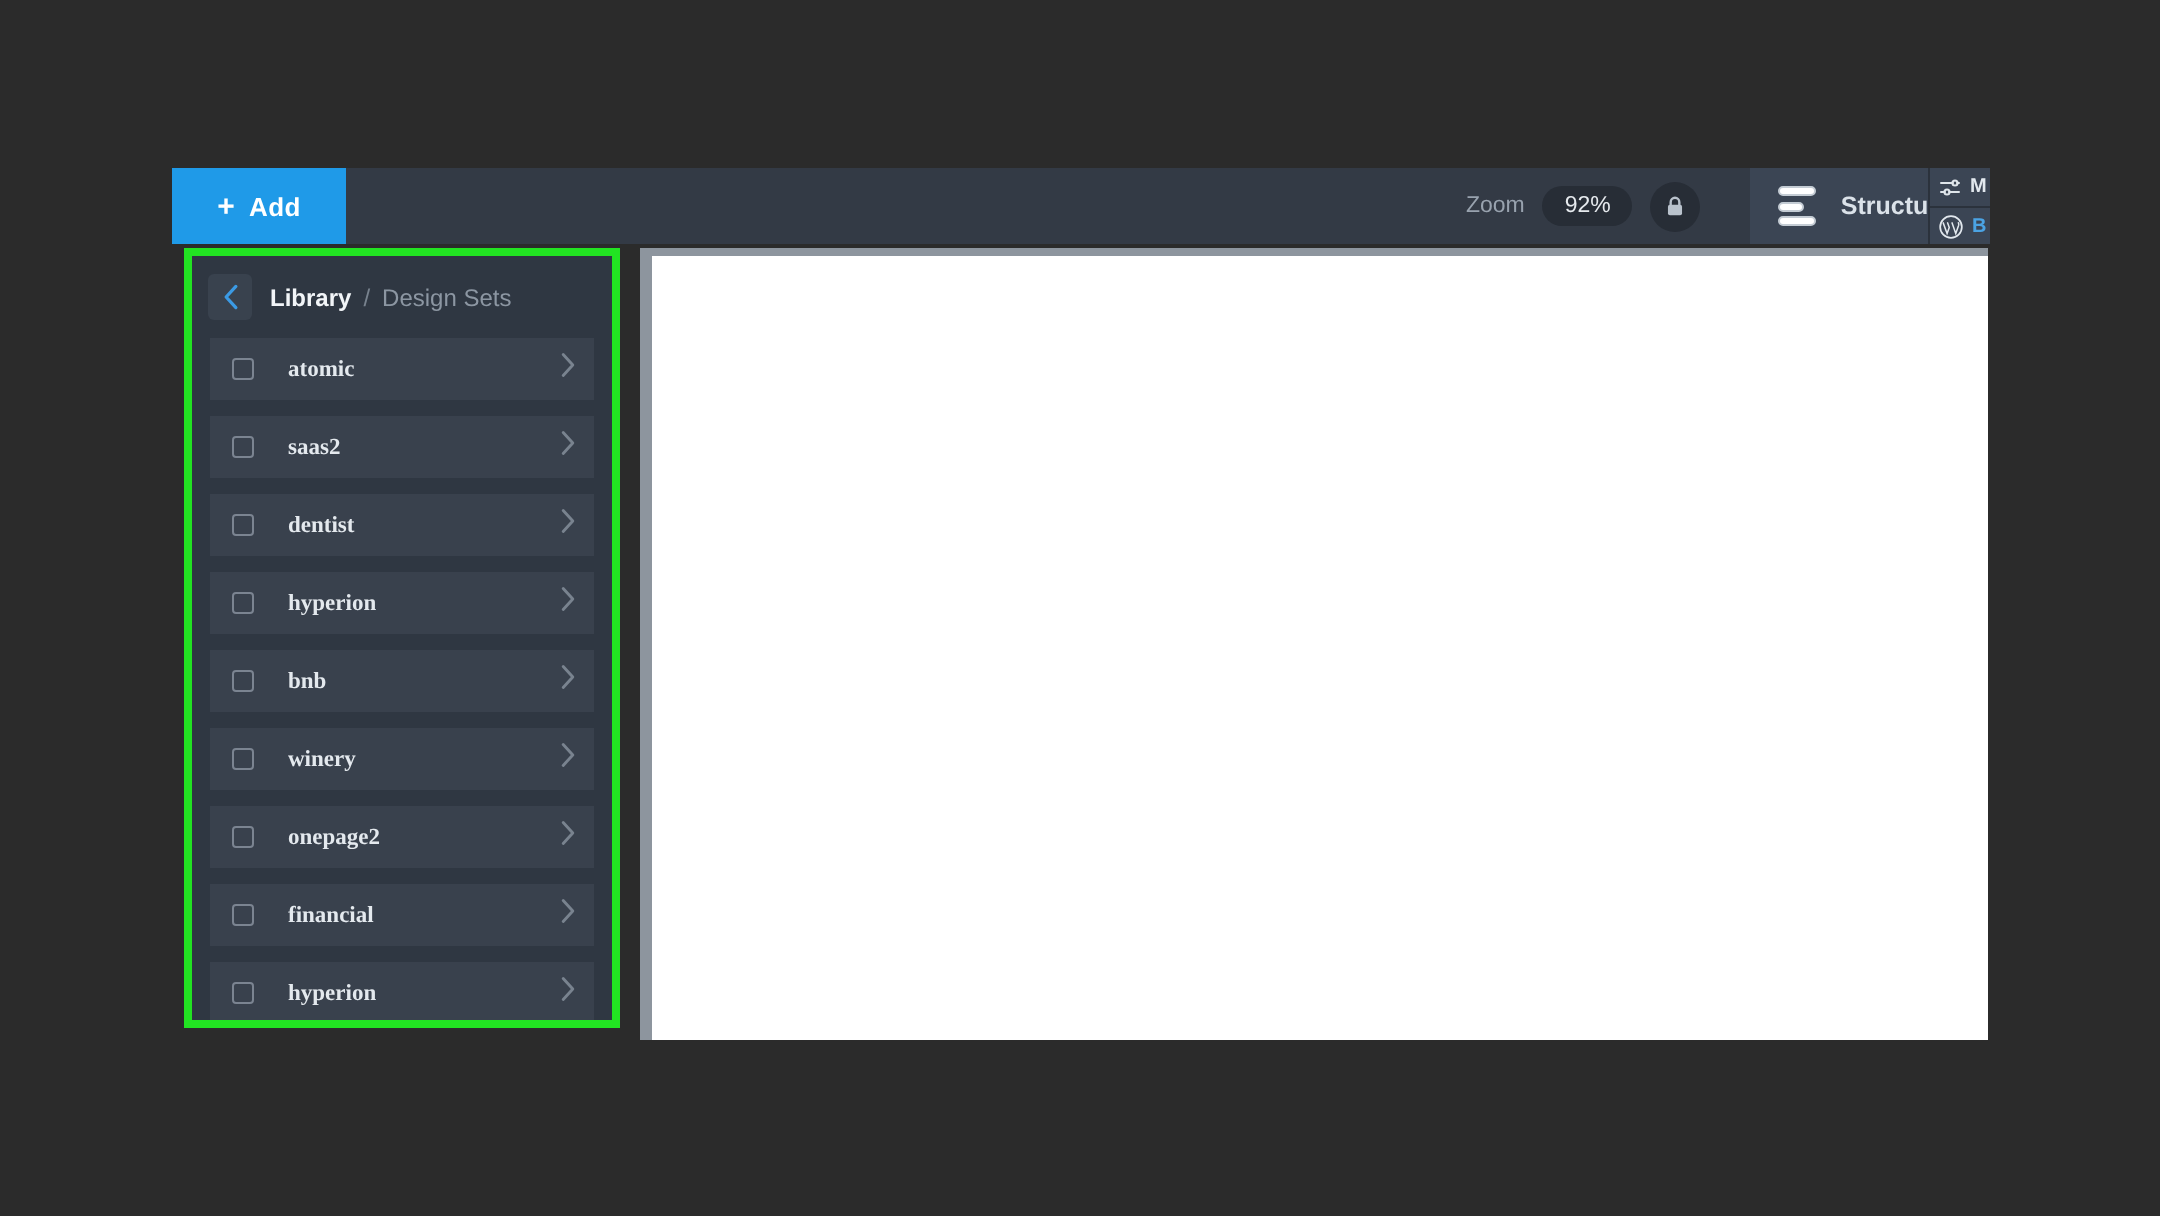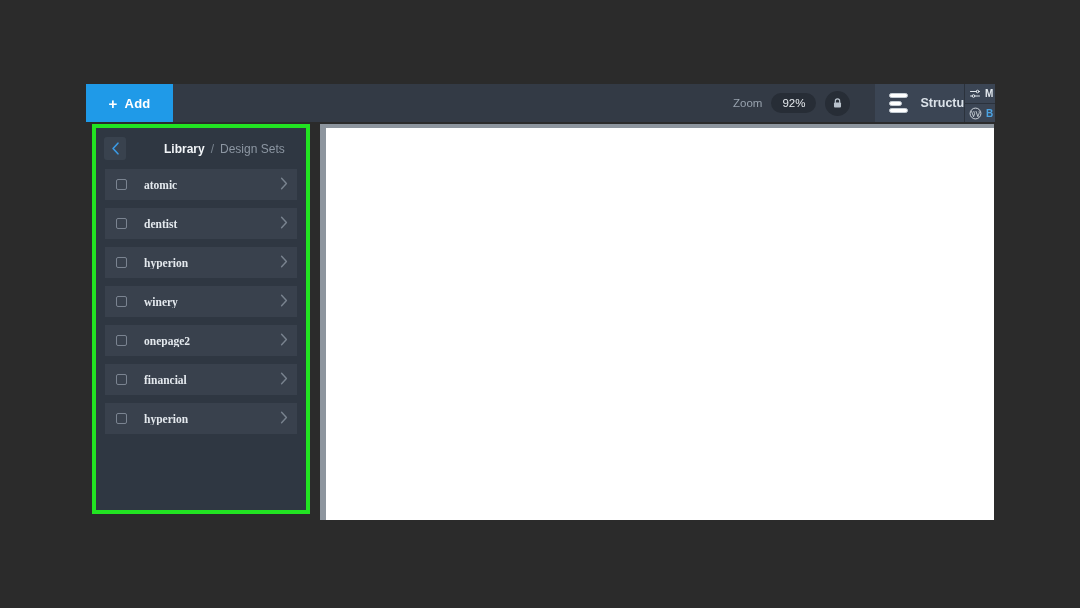--- a/index.html
+++ b/index.html
@@ -182,21 +182,20 @@
     background: #39424e;
     display: flex;
     align-items: center;
     justify-content: center;
     cursor: pointer;
   }
   .crumbs {
     display: flex;
     align-items: baseline;
     gap: 6px;
-    margin-left: 29px;
   }
   .crumb-current {
     color: #f2f5f8;
     font-size: 12px;
     font-weight: bold;
   }
   .crumb-sep {
     color: #78828e;
     font-size: 12px;
   }
@@ -330,30 +329,48 @@
           <span class="set-check"></span>
           <span class="set-label">atomic</span>
           <span class="set-chevron">
             <svg width="8" height="13" viewBox="0 0 10 16">
                 <path d="M2 1.5 8 8l-6 6.5" fill="none" stroke="#79838f" stroke-width="1.8" stroke-linecap="round" stroke-linejoin="round"></path>
               </svg>
           </span>
         </div>
         <div class="set-item">
           <span class="set-check"></span>
+          <span class="set-label">saas2</span>
+          <span class="set-chevron">
+            <svg width="8" height="13" viewBox="0 0 10 16">
+                <path d="M2 1.5 8 8l-6 6.5" fill="none" stroke="#79838f" stroke-width="1.8" stroke-linecap="round" stroke-linejoin="round"></path>
+              </svg>
+          </span>
+        </div>
+        <div class="set-item">
+          <span class="set-check"></span>
           <span class="set-label">dentist</span>
           <span class="set-chevron">
             <svg width="8" height="13" viewBox="0 0 10 16">
                 <path d="M2 1.5 8 8l-6 6.5" fill="none" stroke="#79838f" stroke-width="1.8" stroke-linecap="round" stroke-linejoin="round"></path>
               </svg>
           </span>
         </div>
         <div class="set-item">
           <span class="set-check"></span>
           <span class="set-label">hyperion</span>
+          <span class="set-chevron">
+            <svg width="8" height="13" viewBox="0 0 10 16">
+                <path d="M2 1.5 8 8l-6 6.5" fill="none" stroke="#79838f" stroke-width="1.8" stroke-linecap="round" stroke-linejoin="round"></path>
+              </svg>
+          </span>
+        </div>
+        <div class="set-item">
+          <span class="set-check"></span>
+          <span class="set-label">bnb</span>
           <span class="set-chevron">
             <svg width="8" height="13" viewBox="0 0 10 16">
                 <path d="M2 1.5 8 8l-6 6.5" fill="none" stroke="#79838f" stroke-width="1.8" stroke-linecap="round" stroke-linejoin="round"></path>
               </svg>
           </span>
         </div>
         <div class="set-item">
           <span class="set-check"></span>
           <span class="set-label">winery</span>
           <span class="set-chevron">

